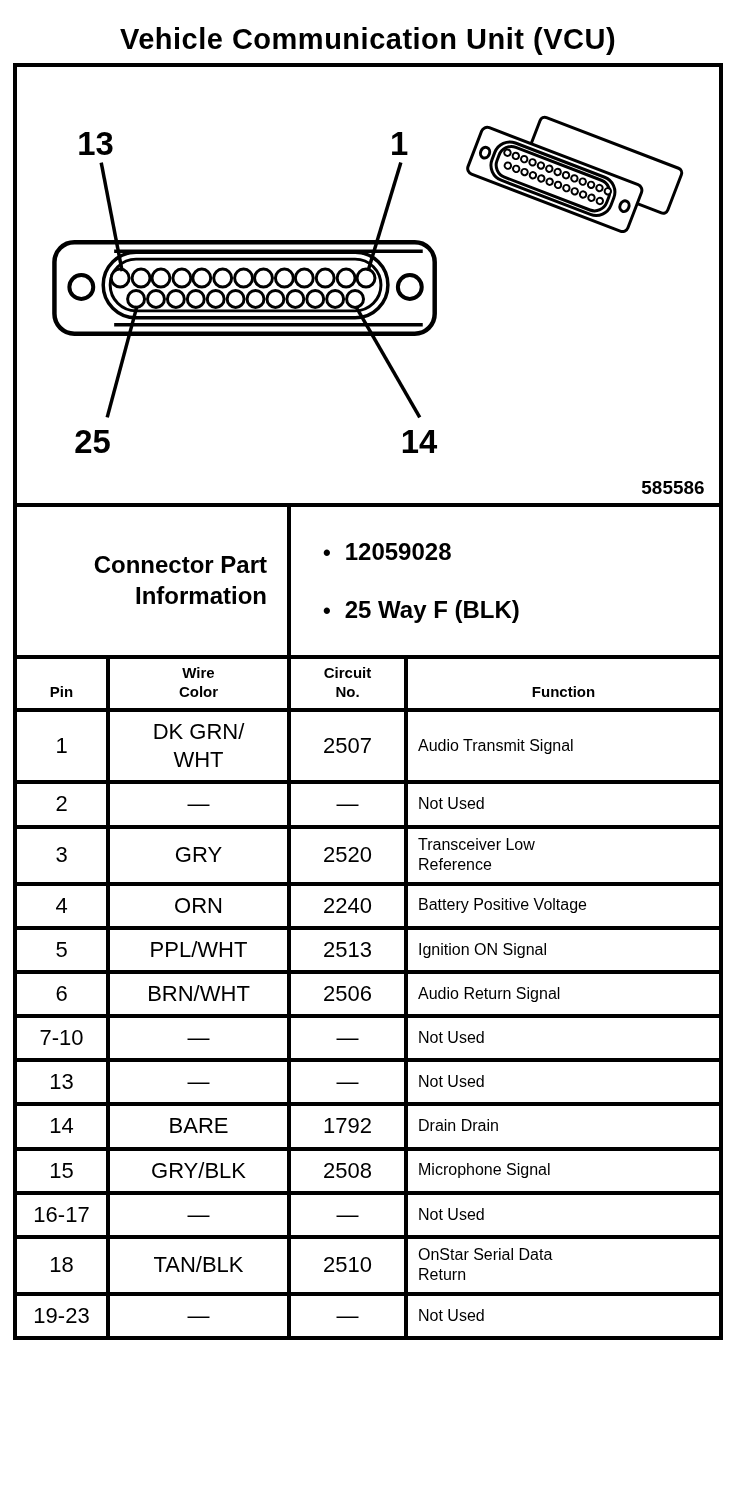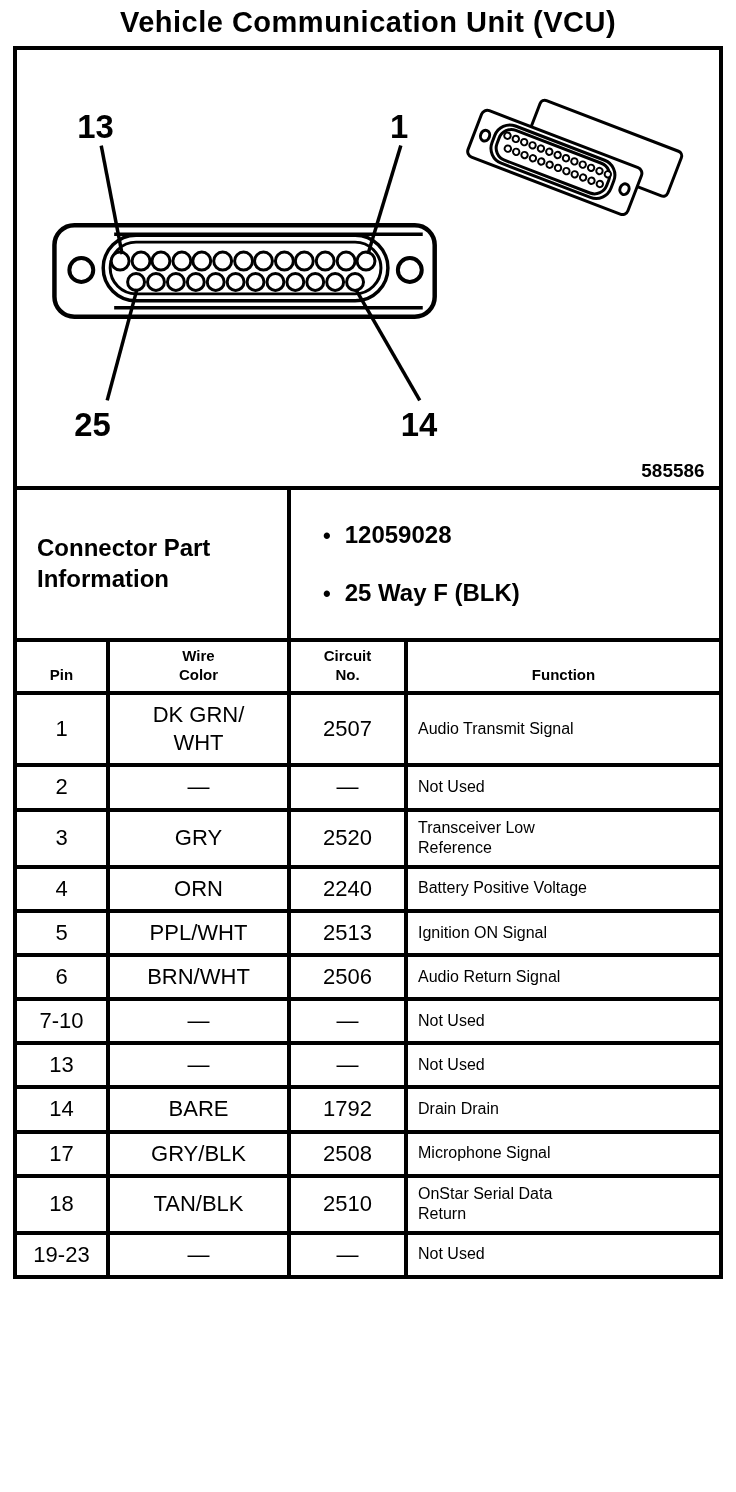--- a/index.html
+++ b/index.html
@@ -5,21 +5,21 @@
   html,body { margin:0; padding:0; background:#ffffff; }
   body {
     width:736px; height:1492px;
     font-family:"Liberation Sans", sans-serif;
     color:#000;
     -webkit-font-smoothing:antialiased;
   }
   .page { padding:4px 13px 0 13px; }
   .title {
     text-align:center; font-weight:bold; font-size:29px;
-    letter-spacing:0.5px; margin:2px 0 7px 0;
+    letter-spacing:0.5px; margin:19px 0 7px 0;
   }
   * { box-sizing:border-box; }
 
   
   .figure {
     width:710px; height:440px;
     border:4px solid #000; border-bottom:none;
     position:relative; background:#fff;
   }
   .figure svg { display:block; width:100%; height:100%; }
@@ -36,21 +36,21 @@
     white-space:pre-line;
     line-height:1.28;
   }
   table.pinout th {
     vertical-align:bottom; text-align:center;
     font-size:15px; font-weight:bold; padding:4px 4px 7px 4px;
   }
   td.c { text-align:center; font-size:22px; padding:6px 6px; }
   td.fn { text-align:left;  font-size:16px; padding:6px 6px 6px 10px; }
   td.info-label {
-    text-align:left; font-weight:bold; font-size:24px;
+    text-align:right; font-weight:bold; font-size:24px;
     padding:8px 20px; line-height:1.3;
   }
   td.info-items { padding:6px 6px 6px 32px; }
   .bullet-line { display:flex; align-items:baseline; gap:14px;
     font-weight:bold; font-size:24px; line-height:1.55; }
   .bullet-glyph { font-size:22px; }
 </style>
 </head>
 <body>
 
@@ -236,24 +236,30 @@
       <td class="c">—</td>
       <td class="fn">Not Used</td>
     </tr>
     <tr>
       <td class="c">14</td>
       <td class="c">BARE</td>
       <td class="c">1792</td>
       <td class="fn">Drain Drain</td>
     </tr>
     <tr>
-      <td class="c">17</td>
+      <td class="c">15</td>
       <td class="c">GRY/BLK</td>
       <td class="c">2508</td>
       <td class="fn">Microphone Signal</td>
+    </tr>
+    <tr>
+      <td class="c">16-17</td>
+      <td class="c">—</td>
+      <td class="c">—</td>
+      <td class="fn">Not Used</td>
     </tr>
     <tr>
       <td class="c">18</td>
       <td class="c">TAN/BLK</td>
       <td class="c">2510</td>
       <td class="fn">OnStar Serial Data
 Return</td>
     </tr>
     <tr>
       <td class="c">19-23</td>

